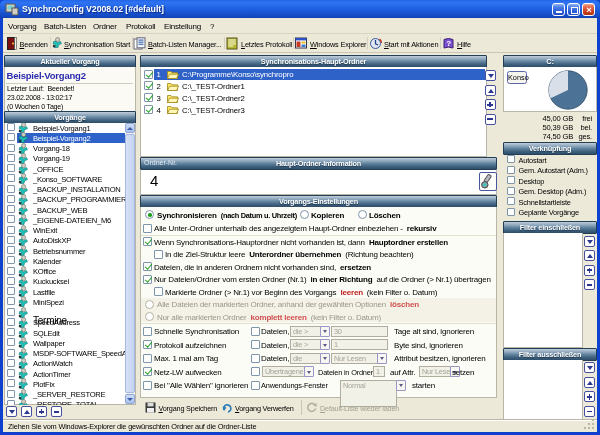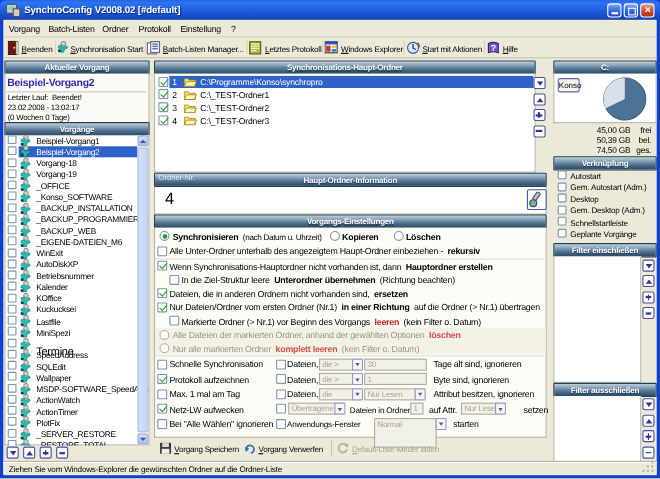--- a/index.html
+++ b/index.html
@@ -377,21 +377,21 @@
 <div class="a" style="left:478.5px;top:171.5px;width:18px;height:19.5px;background:#fdfdfa;border:1px solid #4a55a0;border-radius:2px"></div>
 <div class="a" style="left:481px;top:173.5px"><svg width="13" height="15" viewBox="0 0 13 15">
       <rect x="5.2" y="0.5" width="3.6" height="8" rx="1.2" transform="rotate(35 7 4)" fill="#b8bcc4" stroke="#555"></rect>
       <circle cx="3.8" cy="10.8" r="3.2" fill="#9aa2ae" stroke="#444"></circle>
       <circle cx="3.8" cy="10.8" r="1.8" fill="#39c8c0"></circle>
     </svg></div>
 <div class="hdr" style="left:140px;top:194.5px;width:357px">Vorgangs-Einstellungen</div>
 <div class="a" style="left:140px;top:206.5px;width:357px;height:191px;background:#fcfcf7;border:1px solid #b9b6a8;border-top:none"></div>
 <div class="a" style="left:141px;top:297.5px;width:355px;height:24px;background:#f4f2e6"></div>
 <div class="rd s" style="left:145px;top:210px"></div>
-<div class="t" style="left:157px;top:210.5px;"><b>Synchronisieren</b>&nbsp; <span style="font-size:7.4px;letter-spacing:-0.3px">(nach Datum u. Uhrzeit)</span></div>
+<div class="t" style="left:157px;top:210.5px;font-weight:bold;"><b>Synchronisieren</b>&nbsp; <span style="font-size:7.4px;letter-spacing:-0.3px">(nach Datum u. Uhrzeit)</span></div>
 <div class="rd" style="left:300px;top:210px"></div>
 <div class="t" style="left:311px;top:210.5px;"><b>Kopieren</b></div>
 <div class="rd" style="left:358px;top:210px"></div>
 <div class="t" style="left:369px;top:210.5px;"><b>Löschen</b></div>
 <div class="cb" style="left:143px;top:223.5px"></div>
 <div class="t" style="left:154px;top:224px;">Alle Unter-Ordner unterhalb des angezeigtem Haupt-Ordner einbeziehen -&nbsp; <b>rekursiv</b></div>
 <div class="a" style="left:141px;top:234.5px;width:355px;height:1.6px;background:#e3e0d0"></div>
 <div class="cb c" style="left:143px;top:237px"></div>
 <div class="t" style="left:154px;top:237.5px;">Wenn Synchronisations-Hauptordner nicht vorhanden ist, dann&nbsp; <b>Hauptordner erstellen</b></div>
 <div class="cb" style="left:154px;top:249.5px"></div>
@@ -437,21 +437,21 @@
 <div class="ga" style="left:377px;top:352.5px;height:11px"></div>
 <div class="t" style="left:394px;top:354.0px;">Attribut besitzen, ignorieren</div>
 <div class="cb" style="left:251px;top:367px"></div>
 <div class="gf" style="left:262px;top:366px;width:44px;height:11px">Übertragene</div>
 <div class="ga" style="left:304px;top:366px;height:11px"></div>
 <div class="t" style="left:318px;top:367.5px;font-size:7.4px">Dateien in Ordner</div>
 <div class="gf" style="left:373px;top:366px;width:12px;height:11px">1</div>
 <div class="t" style="left:390px;top:367.5px;">auf Attr.</div>
 <div class="gf" style="left:419px;top:366px;width:32px;height:11px">Nur Lesen</div>
 <div class="ga" style="left:450px;top:366px;height:11px"></div>
-<div class="t" style="left:476px;top:367.5px;">setzen</div>
+<div class="t" style="left:452px;top:367.5px;">setzen</div>
 <div class="cb" style="left:251px;top:380.5px"></div>
 <div class="t" style="left:261px;top:381.0px;font-size:7.4px">Anwendungs-Fenster</div>
 <div class="gf" style="left:340px;top:379.5px;width:57px;height:27px">Normal</div>
 <div class="ga" style="left:396px;top:379.5px;height:11px"></div>
 <div class="t" style="left:412px;top:381.0px;">starten</div>
 <div class="a" style="left:145px;top:402px"><svg width="11" height="11" viewBox="0 0 11 11">
       <rect x="0.5" y="0.5" width="10" height="10" fill="#3a3a3a"></rect>
       <rect x="2.5" y="0.8" width="6" height="3.6" fill="#dcdcdc"></rect>
       <rect x="2" y="6" width="7" height="4.5" fill="#efefef"></rect>
     </svg></div>

